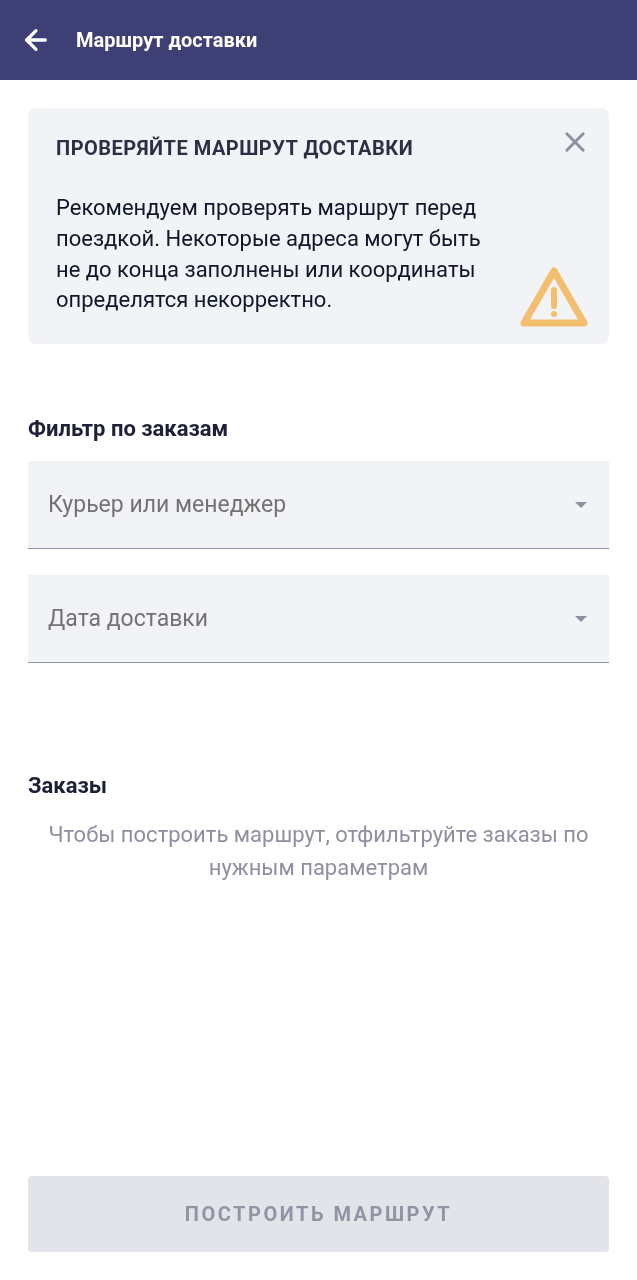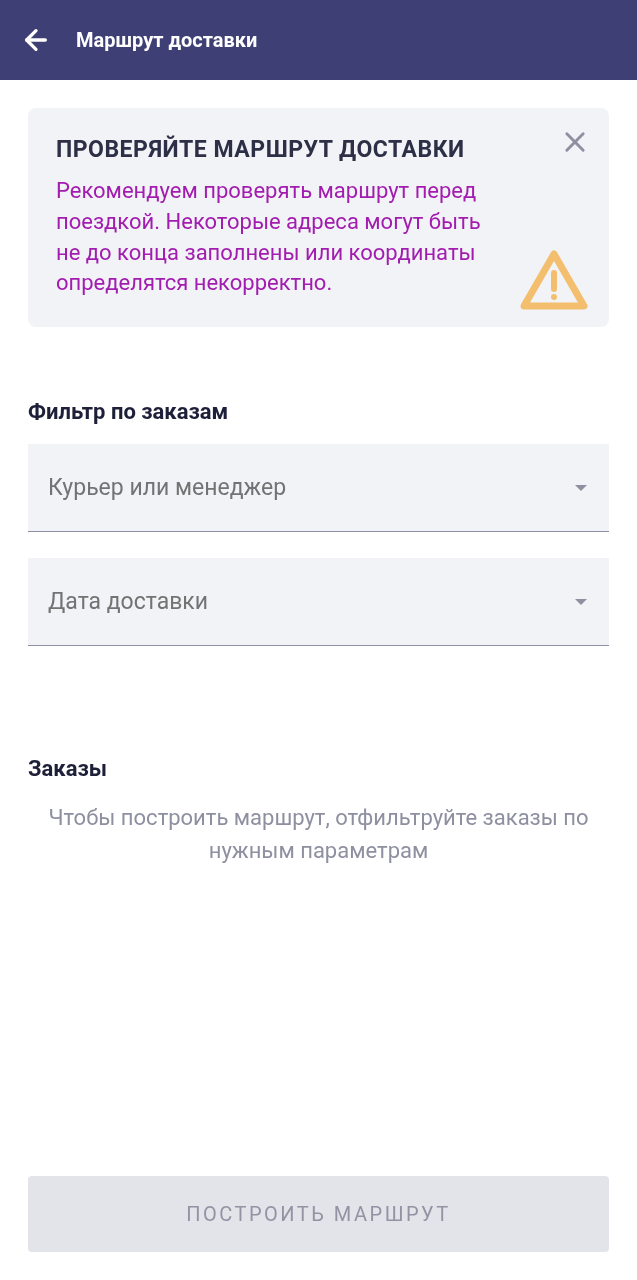--- a/index.html
+++ b/index.html
@@ -44,27 +44,27 @@
     }
     .info-card {
       background: #f2f3f7;
       border-radius: 8px;
       padding: 28px;
       position: relative;
       margin-bottom: 36px;
     }
     .info-card-title {
       color: #2c2f45;
-      font-size: 23px;
+      font-size: 20px;
       font-weight: 700;
       letter-spacing: 0.5px;
-      margin-bottom: 13px;
+      margin-bottom: 33px;
     }
     .info-card-text {
-      color: #a21caf;
+      color: #0f172a;
       font-size: 22px;
       line-height: 1.4;
       padding-right: 90px;
     }
     .close-icon {
       position: absolute;
       top: 20px;
       right: 20px;
       width: 28px;
       height: 28px;
@@ -116,21 +116,21 @@
     .footer {
       padding: 0 28px 28px 28px;
     }
     .build-button {
       width: 100%;
       background: #e3e4ea;
       border: none;
       padding: 26px 0;
       color: #9293a3;
       font-size: 20px;
-      font-weight: 400;
+      font-weight: 700;
       letter-spacing: 2.5px;
       border-radius: 4px;
       cursor: pointer;
     }
   </style>
 </head>
 <body>
 
 <div class="header">
   <div class="back-icon">

